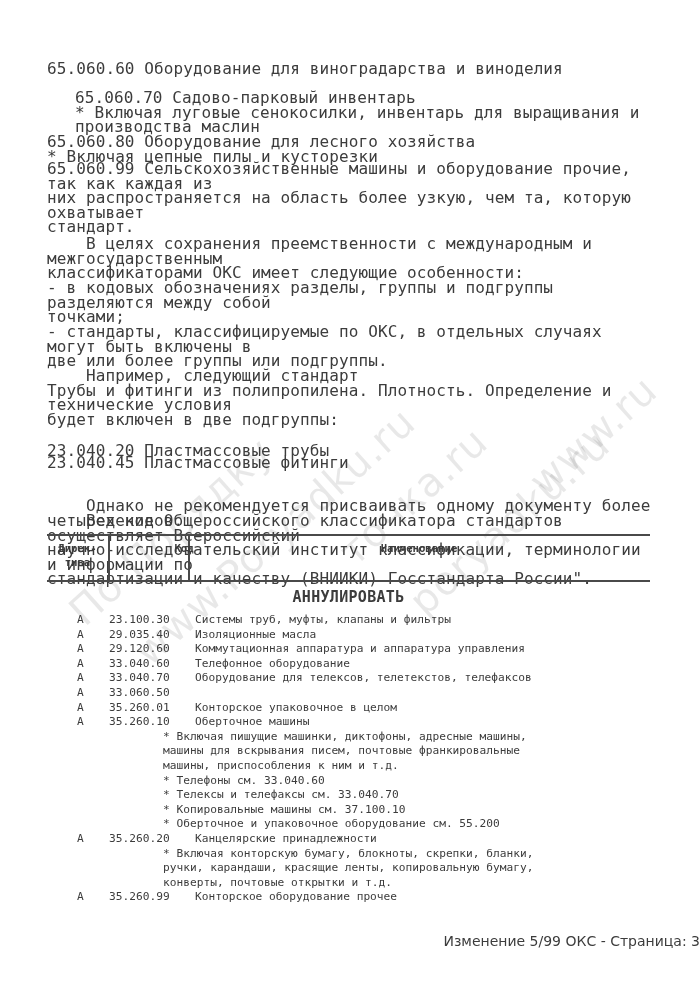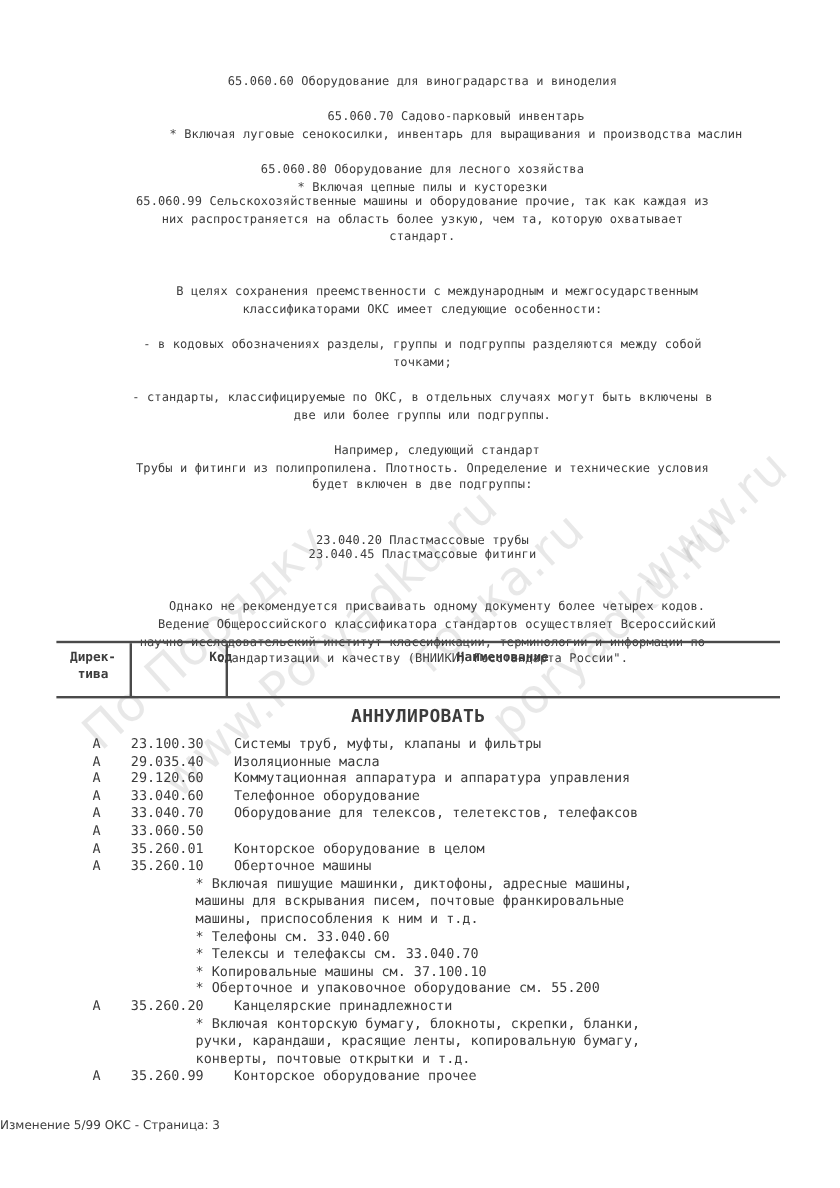--- a/index.html
+++ b/index.html
@@ -45,26 +45,25 @@
   .content {
     position: absolute;
     left: 0; top: 0;
     width: 700px;
     z-index: 10;
   }
   .body-text {
     position: absolute;
     left: 47px;
     width: 610px;
-    font-size: 10px;
+    font-size: 16px;
     line-height: 14.6px;
     color: #3c3c3c;
     white-space: pre-wrap;
     letter-spacing: 0.1px;
-    text-align: center;
   }
 
   
   .okc-table {
     position: absolute;
     left: 47px;
     top: 534px;
     width: 603px;
     z-index: 10;
   }
@@ -160,23 +159,23 @@
     color: #3c3c3c;
     white-space: pre-wrap;
   }
 
   
   .footer {
     position: absolute;
     left: 0;
     top: 933px;
     width: 700px;
-    text-align: left;
+    text-align: right;
     font-family: "DejaVu Sans", "Liberation Sans", sans-serif;
-    font-size: 10px;
+    font-size: 14px;
     color: #3c3c3c;
     z-index: 10;
   }
 </style>
 </head>
 <body>
 
 <div class="page">
 
   <div class="watermark-layer">
@@ -267,21 +266,21 @@
       <div class="entry-row">
         <div class="entry-line">
           <span class="col-directive">А</span>
           <span class="col-code">33.060.50</span>
         </div>
       </div>
       <div class="entry-row">
         <div class="entry-line">
           <span class="col-directive">А</span>
           <span class="col-code">35.260.01</span>
-          <span class="col-name">Конторское оборудование в целом</span>
+          <span class="col-name">Конторское упаковочное в целом</span>
         </div>
       </div>
       <div class="entry-row">
         <div class="entry-line">
           <span class="col-directive">А</span>
           <span class="col-code">35.260.10</span>
           <span class="col-name">Оберточное машины</span>
         </div>
         <div class="sub-lines">* Включая пишущие машинки, диктофоны, адресные машины,
 машины для вскрывания писем, почтовые франкировальные

